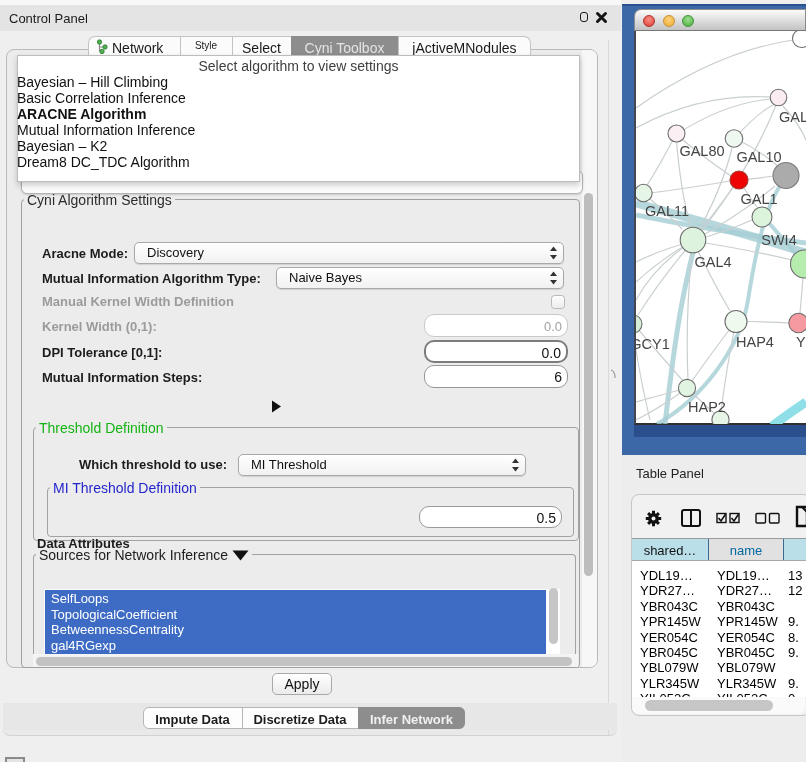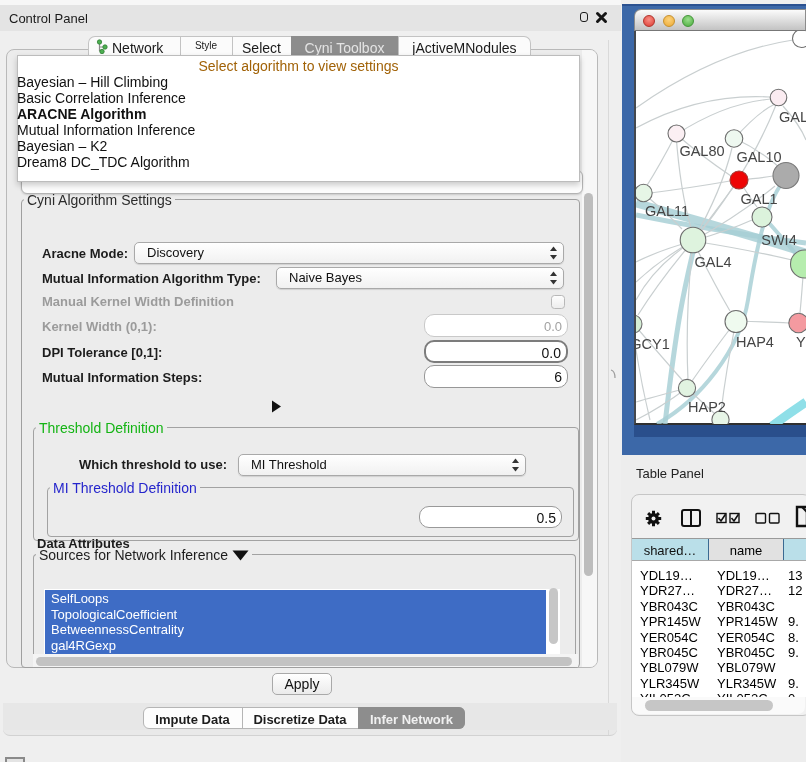--- a/index.html
+++ b/index.html
@@ -119,21 +119,21 @@
 <div class="abs" style="left:44px;top:589px;width:516px;height:65px;background:#fff;"></div>
 <div class="abs" style="left:45px;top:590px;width:501px;height:64px;background:#3e6cc5;"></div>
 <div class="abs" style="left:51px;top:591px;font-size:13px;line-height:15.6px;color:#fff;">SelfLoops<br>TopologicalCoefficient<br>BetweennessCentrality<br>gal4RGexp</div>
 <div class="abs" style="left:549px;top:588px;width:9px;height:56px;background:#c6c6c6;border-radius:5px;"></div>
 
 <div class="abs" style="left:33px;top:654px;width:545px;height:13px;background:#f4f4f4;"></div>
 <div class="abs" style="left:36px;top:657px;width:536px;height:9px;background:#c3c3c3;border-radius:5px;"></div>
 
 <div class="abs" style="left:21px;top:170px;width:560px;height:22px;border:1px solid #b3b3b3;border-radius:6px;background:#fcfcfc;box-shadow:0 1px 2px rgba(0,0,0,0.15);"></div>
 <div class="abs" style="left:17px;top:55px;width:563px;height:127px;background:#fff;border:1px solid #bcbcbc;box-sizing:border-box;box-shadow:0 3px 6px rgba(0,0,0,0.2);"></div>
-<div class="abs" style="left:17px;top:58px;width:563px;text-align:center;font-size:14px;color:#a16207;">Select algorithm to view settings</div>
+<div class="abs" style="left:17px;top:58px;width:563px;text-align:center;font-size:14px;color:#404040;">Select algorithm to view settings</div>
 <div class="abs" style="left:17px;top:73.5px;font-size:14px;color:#111;line-height:16px;">Bayesian – Hill Climbing<br>Basic Correlation Inference<br><b>ARACNE Algorithm</b><br>Mutual Information Inference<br>Bayesian – K2<br>Dream8 DC_TDC Algorithm</div>
 
 <div class="abs" style="left:272px;top:673px;width:60px;height:22px;border:1px solid #a9a9a9;border-radius:5px;background:linear-gradient(#ffffff,#ebebeb);box-sizing:border-box;text-align:center;font-size:14px;color:#111;line-height:21px;">Apply</div>
 <div class="abs" style="left:3px;top:703px;width:614px;height:27px;background:#e7e7e7;"></div>
 <div class="abs" style="left:143px;top:707px;width:322px;height:22px;background:#fdfdfd;border:1px solid #b5b5b5;border-radius:6px;box-sizing:border-box;"></div>
 <div class="abs" style="left:242px;top:708px;width:1px;height:20px;background:#b5b5b5;"></div>
 <div class="abs" style="left:358px;top:707px;width:107px;height:22px;background:#8d8d8d;border-radius:0 6px 6px 0;"></div>
 <div class="abs" style="left:143px;top:712px;width:99px;text-align:center;font-size:13px;font-weight:bold;color:#1d1d1d;">Impute Data</div>
 <div class="abs" style="left:242px;top:712px;width:116px;text-align:center;font-size:13px;font-weight:bold;color:#1d1d1d;">Discretize Data</div>
 <div class="abs" style="left:358px;top:712px;width:107px;text-align:center;font-size:13px;font-weight:bold;color:#f0f0f0;">Infer Network</div>
@@ -262,21 +262,21 @@
 <svg class="abs" style="left:795px;top:505px;" width="13" height="23" viewBox="0 0 13 23">
  <path d="M2 2h10v19H2z" fill="none" stroke="#111" stroke-width="2.4"></path>
  <path d="M7 2l5 5" stroke="#111" stroke-width="2"></path>
 </svg>
 
 <div class="abs" style="left:632px;top:538px;width:174px;height:23px;background:#badfe9;border-top:1px solid #9a9a9a;border-bottom:1px solid #a8a8a8;box-sizing:border-box;"></div>
 <div class="abs" style="left:708.5px;top:539px;width:74.5px;height:21px;background:#e1e1e1;"></div>
 <div class="abs" style="left:708px;top:539px;width:1px;height:21px;background:#3b6a92;"></div>
 <div class="abs" style="left:783px;top:539px;width:1px;height:21px;background:#3b6a92;"></div>
 <div class="abs" style="left:632px;top:543px;width:76px;text-align:center;font-size:13px;color:#111;">shared…</div>
-<div class="abs" style="left:709px;top:543px;width:74px;text-align:center;font-size:13px;color:#000000;">name</div>
+<div class="abs" style="left:709px;top:543px;width:74px;text-align:center;font-size:13px;color:#0369a1;">name</div>
 <div class="abs" style="left:632px;top:561px;width:174px;height:136px;background:#ffffff;"></div>
 
 <div class="abs" style="left:640px;top:568px;font-size:13px;line-height:15.4px;color:#000;">YDL19…<br>YDR27…<br>YBR043C<br>YPR145W<br>YER054C<br>YBR045C<br>YBL079W<br>YLR345W<br>YIL052C</div>
 <div class="abs" style="left:717px;top:568px;font-size:13px;line-height:15.4px;color:#000;">YDL19…<br>YDR27…<br>YBR043C<br>YPR145W<br>YER054C<br>YBR045C<br>YBL079W<br>YLR345W<br>YIL052C</div>
 <div class="abs" style="left:788px;top:568px;font-size:13px;line-height:15.4px;color:#000;">13<br>12<br><br>9.<br>8.<br>9.<br><br>9.<br>0</div>
 
 <div class="abs" style="left:632px;top:697px;width:173px;height:17px;background:#fafafa;border-radius:0 0 7px 7px;"></div>
 <div class="abs" style="left:645px;top:700px;width:128px;height:11px;background:#c6c6c6;border-radius:6px;"></div>
 
 </div>

